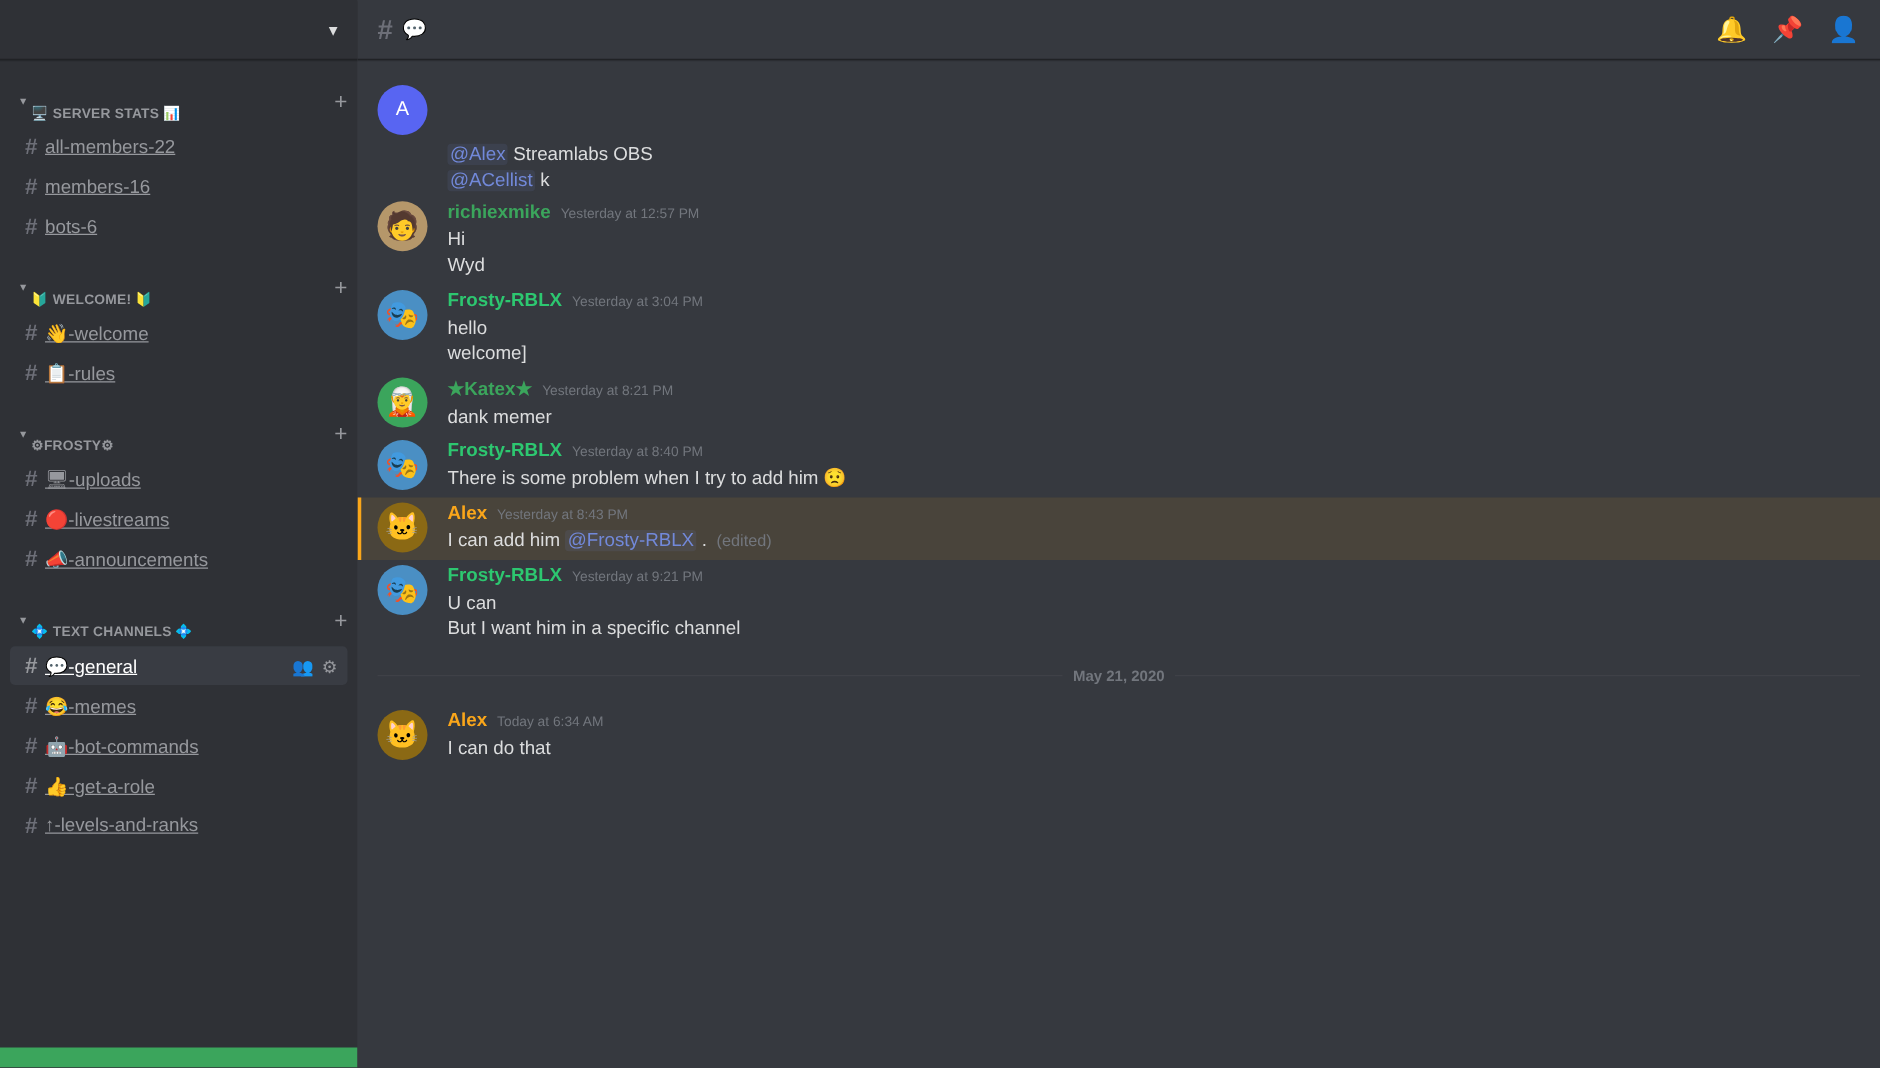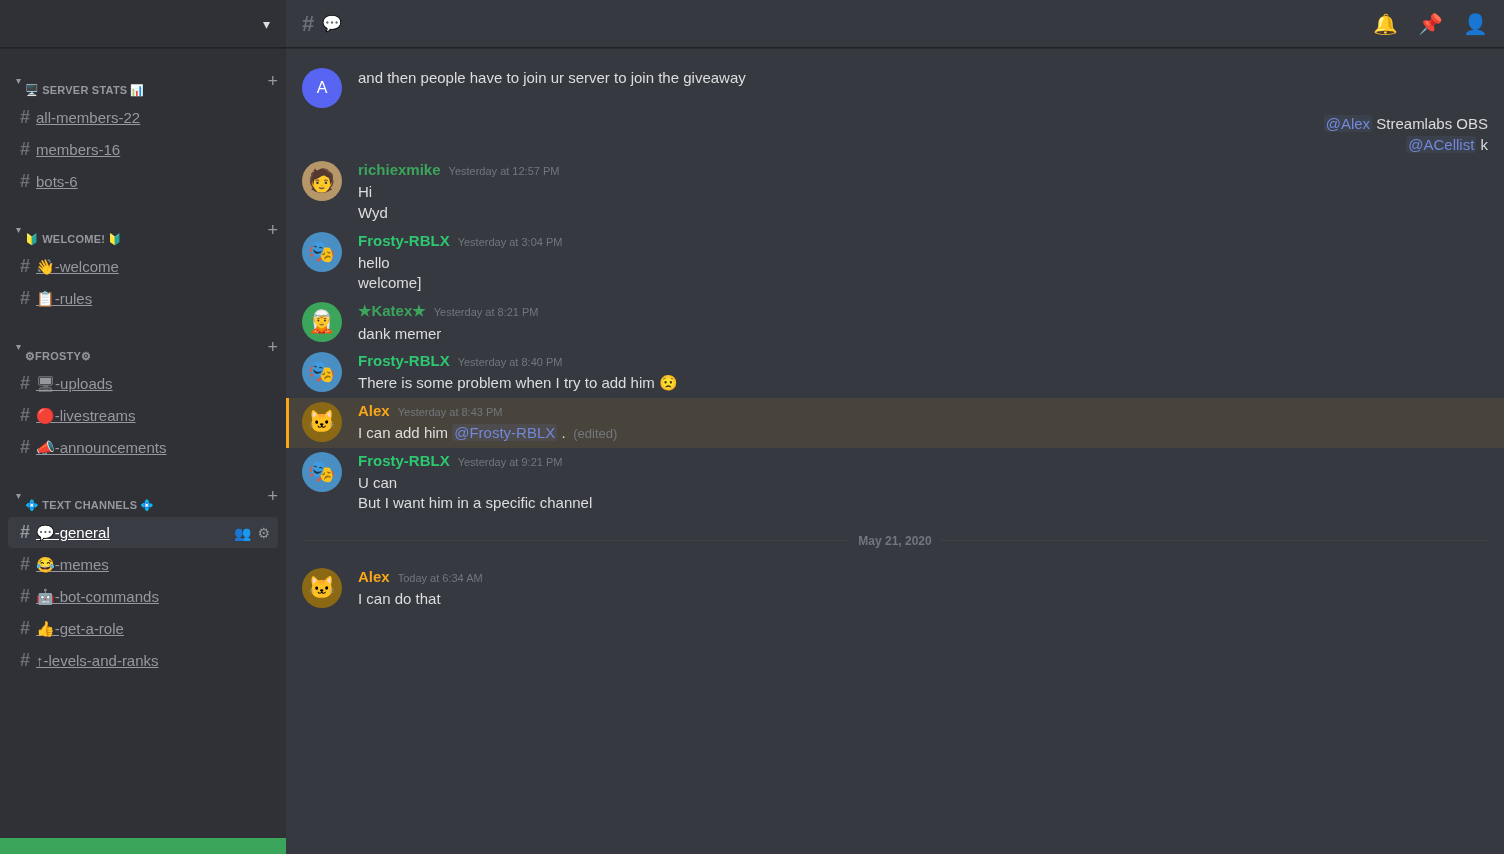--- a/index.html
+++ b/index.html
@@ -65,21 +65,21 @@
 
     .date-divider { display: flex; align-items: center; padding: 16px 16px; gap: 8px; }
     .date-divider-line { flex: 1; height: 1px; background: #3f4147; }
     .date-divider-text { font-size: 12px; color: #72767d; font-weight: 600; white-space: nowrap; }
 
     
     #unread-bar { background: #3ba55c; color: #fff; font-size: 12px; font-weight: 700; padding: 8px 16px; display: flex; align-items: center; gap: 6px; cursor: pointer; }
 
     
     .message-continuation { padding: 2px 16px 2px 72px; position: relative; }
-    .message-continuation .message-text { color: #dcddde; line-height: 1.375; font-size: 15px; text-align: right; }
+    .message-continuation .message-text { color: #dcddde; line-height: 1.375; font-size: 15px; }
   </style>
 </head>
 <body>
 
 <div id="sidebar">
   <div id="server-header">
     <span id="server-header-title"></span>
     <span id="server-header-chevron">▾</span>
   </div>
 
@@ -193,23 +193,20 @@
       <span class="header-icon">🔔</span>
       <span class="header-icon">📌</span>
       <span class="header-icon">👤</span>
     </div>
   </div>
 
   <div id="messages-container">
 
   <div class="message-group">
         <div class="avatar" style="background: rgb(88, 101, 242); font-size: 16px; color: rgb(255, 255, 255);">A</div>
-        <div class="message-content">
-          <div class="message-text">and then people have to join ur server to join the giveaway</div>
-        </div>
       </div>
       <div class="message-continuation">
         <div class="message-text"><div><span class="mention">@Alex</span> Streamlabs OBS</div><div><span class="mention">@ACellist</span> k</div></div>
       </div>
       <div class="message-group">
         <div class="avatar" style="background: rgb(181, 151, 106); font-size: 22px;">🧑</div>
         <div class="message-content">
           <div class="message-header">
             <span class="message-author green">richiexmike</span>
             <span class="message-timestamp">Yesterday at 12:57 PM</span>

